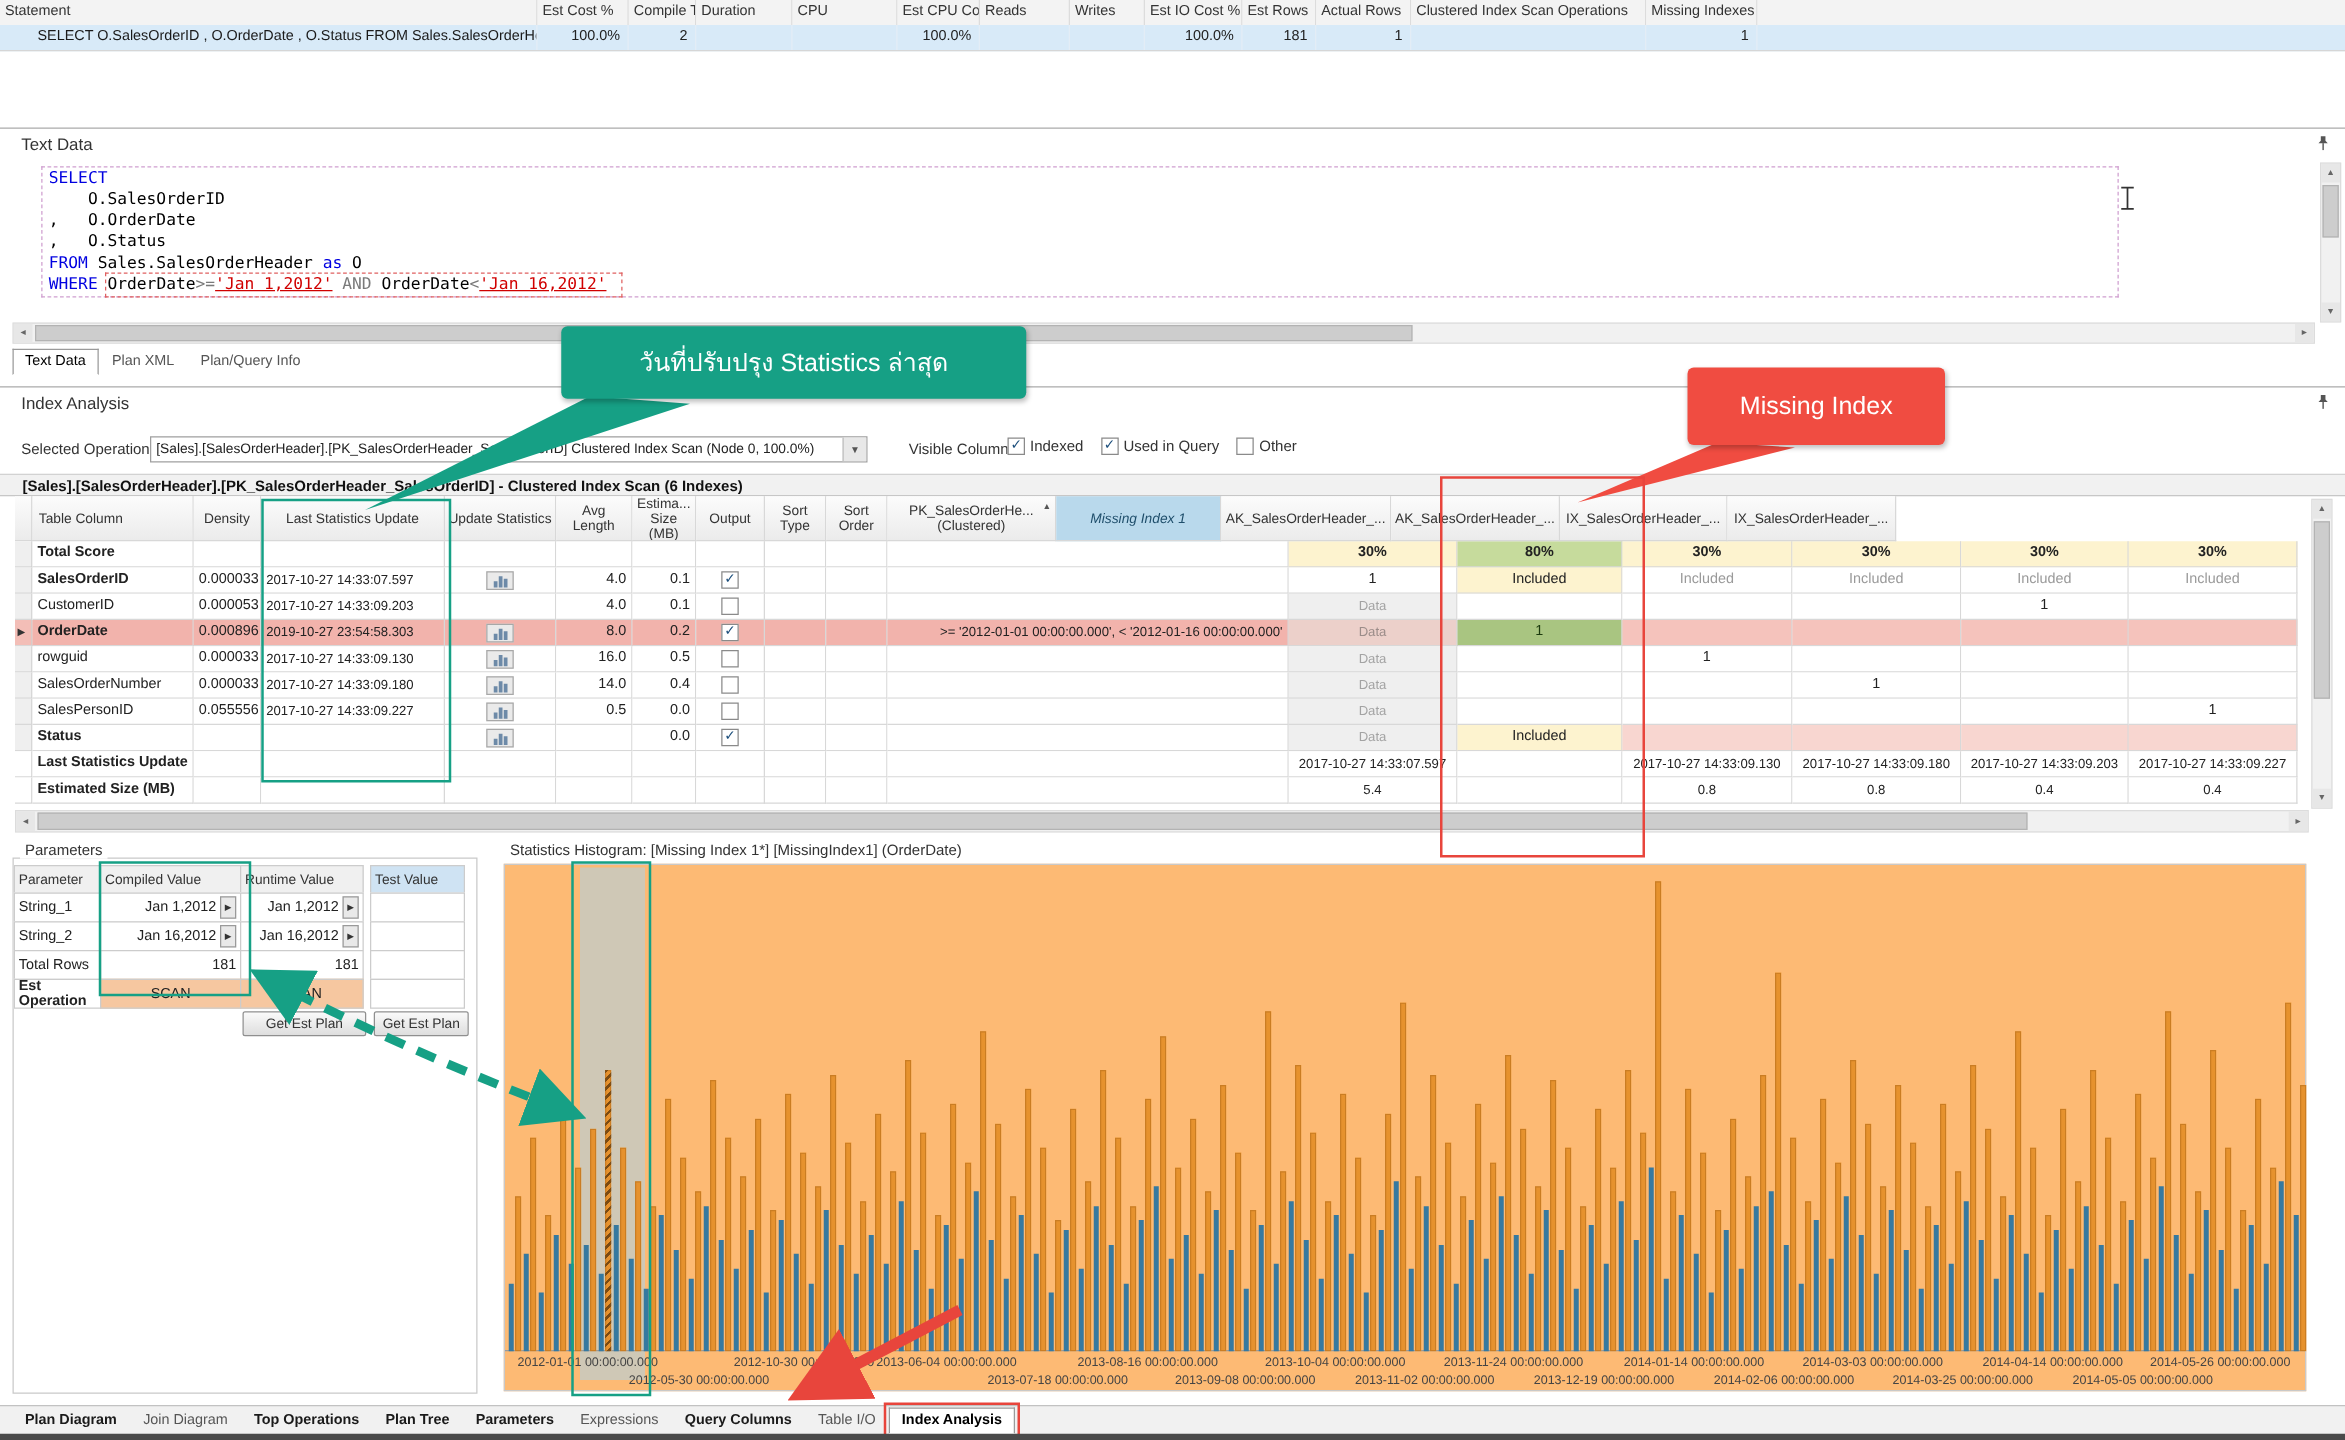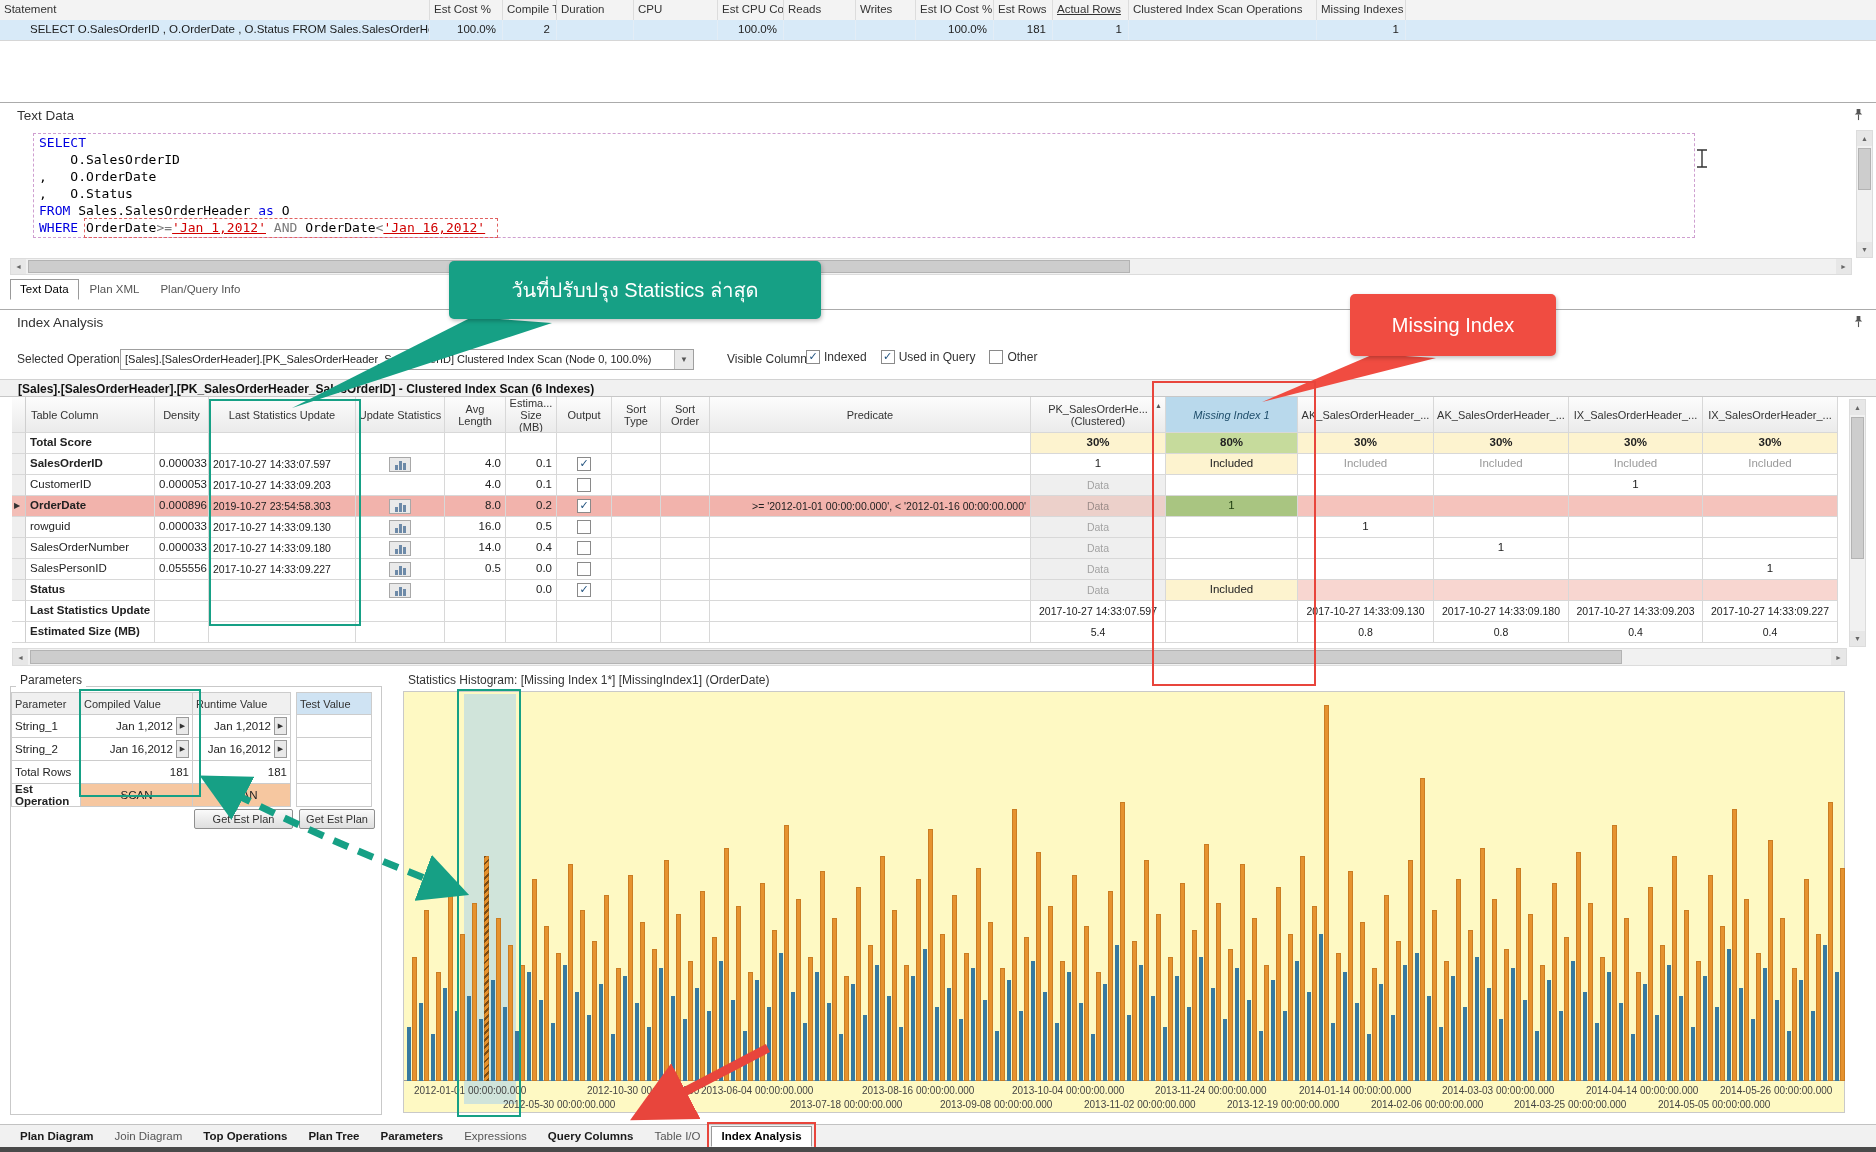--- a/index.html
+++ b/index.html
@@ -88,21 +88,21 @@
   .ph{background:#f0f0f0;height:23px;color:#333;font-size:11px;}
   .ph.blue{background:#cfe3f3;}
   .pv{height:24px;justify-content:flex-end;}
   .pv.scan{background:#f6c7a0;justify-content:center;}
   .pl{height:24px;}
   .pl.b{font-weight:bold;}
   .pbtn{box-sizing:border-box;flex:none;width:13px;height:18px;margin-left:3px;border:1px solid #9a9a9a;background:#e9e9e9;font-size:7px;display:flex;align-items:center;justify-content:center;color:#333;}
   .gap{width:6px;flex:none;}
   .btn{box-sizing:border-box;height:20px;border:1px solid #8f8f8f;background:linear-gradient(#fafafa,#dedede);font-size:11px;display:flex;align-items:center;justify-content:center;border-radius:2px;color:#333;}
   
-  #hist-box{position:absolute;left:403px;top:691px;width:1442px;height:422px;box-sizing:border-box;border:1px solid #c9c9c9;background:#fef9c3;}
+  #hist-box{position:absolute;left:403px;top:691px;width:1442px;height:422px;box-sizing:border-box;border:1px solid #c9c9c9;background:#fdba74;}
   #hist-band{position:absolute;background:rgba(170,212,236,0.55);top:2px;bottom:8px;}
   #hist-bars{position:absolute;left:2px;bottom:31px;height:388px;display:flex;align-items:flex-end;}
   .slot{flex:none;width:12px;display:flex;align-items:flex-end;gap:1px;padding:0 1px;box-sizing:border-box;}
   .hb{flex:none;display:block;}
   .hb.blue{width:4px;background:#3679a0;}
   .hb.orange{width:5px;background:#e6922e;box-shadow:inset 0 0 0 1px rgba(150,85,15,.35);}
   .hb.hatch{background:repeating-linear-gradient(135deg,#7a4a12 0 2px,#e6922e 2px 5px);}
   .hist-axis{position:absolute;left:0;right:0;bottom:31px;border-top:1px solid #9a9a9a;}
   .axlbl{position:absolute;font-size:10px;color:#444;white-space:nowrap;}
   
@@ -124,21 +124,21 @@
       <div class="sgh" style="width: 430px;">Statement</div>
       <div class="sgh" style="width: 73px;">Est Cost %</div>
       <div class="sgh" style="width: 54px;">Compile Time</div>
       <div class="sgh" style="width: 77px;">Duration</div>
       <div class="sgh" style="width: 84px;">CPU</div>
       <div class="sgh" style="width: 66px;">Est CPU Cost %</div>
       <div class="sgh" style="width: 72px;">Reads</div>
       <div class="sgh" style="width: 60px;">Writes</div>
       <div class="sgh" style="width: 78px;">Est IO Cost %</div>
       <div class="sgh" style="width: 59px;">Est Rows</div>
-      <div class="sgh" style="width: 76px; text-decoration: underline;">Actual Rows</div>
+      <div class="sgh" style="width: 76px;">Actual Rows</div>
       <div class="sgh" style="width: 188px;">Clustered Index Scan Operations</div>
       <div class="sgh" style="width: 89px;">Missing Indexes</div>
       <div class="sgh fill"></div>
     </div>
   <div id="stmt-row" class="sg-row">
       <div class="sgc stmt-text" style="width: 430px;">SELECT O.SalesOrderID , O.OrderDate , O.Status FROM Sales.SalesOrderHeade...</div>
       <div class="sgc num" style="width: 73px;">100.0%</div>
       <div class="sgc num" style="width: 54px;">2</div>
       <div class="sgc num" style="width: 77px;"></div>
       <div class="sgc num" style="width: 84px;"></div>
@@ -229,21 +229,20 @@
         <div class="ic ih" style="width: 89px;">Update Statistics</div>
         <div class="ic ih" style="width: 61px;">Avg
 Length</div>
         <div class="ic ih" style="width: 51px;">Estima...
 Size (MB)</div>
         <div class="ic ih" style="width: 55px;">Output</div>
         <div class="ic ih" style="width: 49px;">Sort
 Type</div>
         <div class="ic ih" style="width: 49px;">Sort
 Order</div>
-        <div class="ic ih" style="width: 321px;">Predicate</div>
         <div class="ic ih idx" style="width: 135px;">PK_SalesOrderHe...
 (Clustered)<span class="sort">▲</span></div>
         <div class="ic ih idx mi" style="width: 132px;">Missing Index 1</div>
         <div class="ic ih idx" style="width: 136px;">AK_SalesOrderHeader_...</div>
         <div class="ic ih idx" style="width: 135px;">AK_SalesOrderHeader_...</div>
         <div class="ic ih idx" style="width: 134px;">IX_SalesOrderHeader_...</div>
         <div class="ic ih idx" style="width: 135px;">IX_SalesOrderHeader_...</div>
       </div>
       <div class="ix-row">
         <div class="ic gutter" style="width: 14px;"></div>

